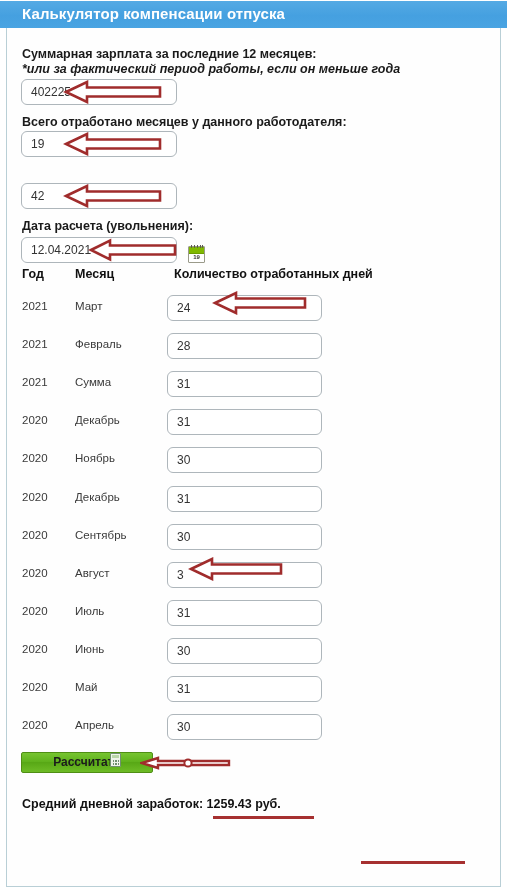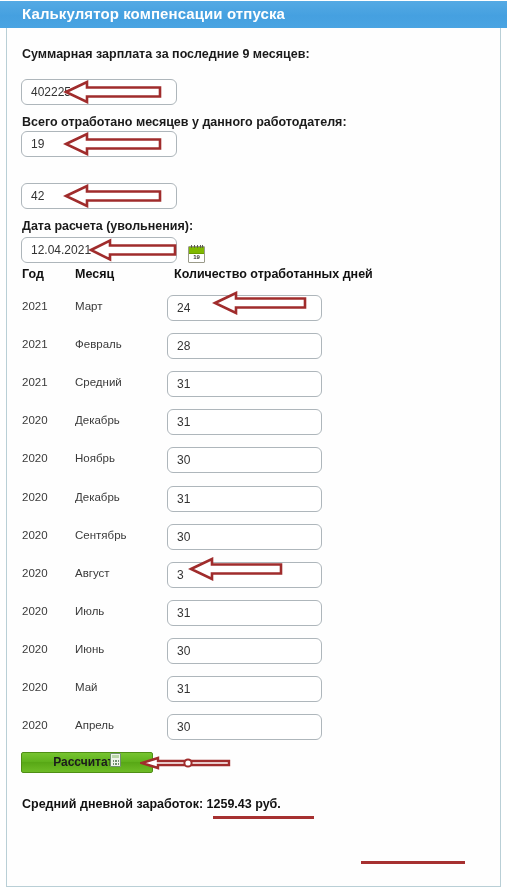--- a/index.html
+++ b/index.html
@@ -211,21 +211,22 @@
 <body>
 
 <div class="page">
 
   <div class="titlebar">
     <div class="titlebar-text">Калькулятор компенсации отпуска</div>
   </div>
 
   <div class="card"></div>
 
-  <div class="lbl" style="left:22px; top:47px;">Суммарная зарплата за последние 9 месяцев:</div>
+  <div class="lbl" style="left:22px; top:47px;">Суммарная зарплата за последние 12 месяцев:</div>
+  <div class="lbl-italic" style="left:22px; top:62px;">*или за фактический период работы, если он меньше года</div>
   <input class="tfield small" style="left: 21px; top: 79px;" type="text" value="402225">
 
   <div class="arrow" style="left:63px; top:80px;">
     <svg width="100" height="24" viewBox="0 0 100 24">
       <polygon points="3,12 24,2 24,7.5 97,7.5 97,16.5 24,16.5 24,22" fill="#ffffff" stroke="#a02c2c" stroke-width="2.6" stroke-linejoin="miter"></polygon>
     </svg>
   </div>
 
   <div class="lbl" style="left:22px; top:115px;">Всего отработано месяцев у данного работодателя:</div>
   <input class="tfield small" style="left: 21px; top: 131px;" type="text" value="19">
@@ -269,21 +270,21 @@
   <div class="thead" style="left:168px; top:267px;margin-left:6px;">Количество отработанных дней</div>
 
   <div id="rows-host">
       <div class="cell-year" style="left: 22px; top: 300px;">2021</div>
       <div class="cell-month" style="left: 75px; top: 300px;">Март</div>
       <input type="text" class="tfield day" value="24" style="left: 167px; top: 295px;">
       <div class="cell-year" style="left: 22px; top: 338.1px;">2021</div>
       <div class="cell-month" style="left: 75px; top: 338.1px;">Февраль</div>
       <input type="text" class="tfield day" value="28" style="left: 167px; top: 333.1px;">
       <div class="cell-year" style="left: 22px; top: 376.2px;">2021</div>
-      <div class="cell-month" style="left: 75px; top: 376.2px;">Средний</div>
+      <div class="cell-month" style="left: 75px; top: 376.2px;">Сумма</div>
       <input type="text" class="tfield day" value="31" style="left: 167px; top: 371.2px;">
       <div class="cell-year" style="left: 22px; top: 414.3px;">2020</div>
       <div class="cell-month" style="left: 75px; top: 414.3px;">Декабрь</div>
       <input type="text" class="tfield day" value="31" style="left: 167px; top: 409.3px;">
       <div class="cell-year" style="left: 22px; top: 452.4px;">2020</div>
       <div class="cell-month" style="left: 75px; top: 452.4px;">Ноябрь</div>
       <input type="text" class="tfield day" value="30" style="left: 167px; top: 447.4px;">
       <div class="cell-year" style="left: 22px; top: 490.5px;">2020</div>
       <div class="cell-month" style="left: 75px; top: 490.5px;">Декабрь</div>
       <input type="text" class="tfield day" value="31" style="left: 167px; top: 485.5px;">

